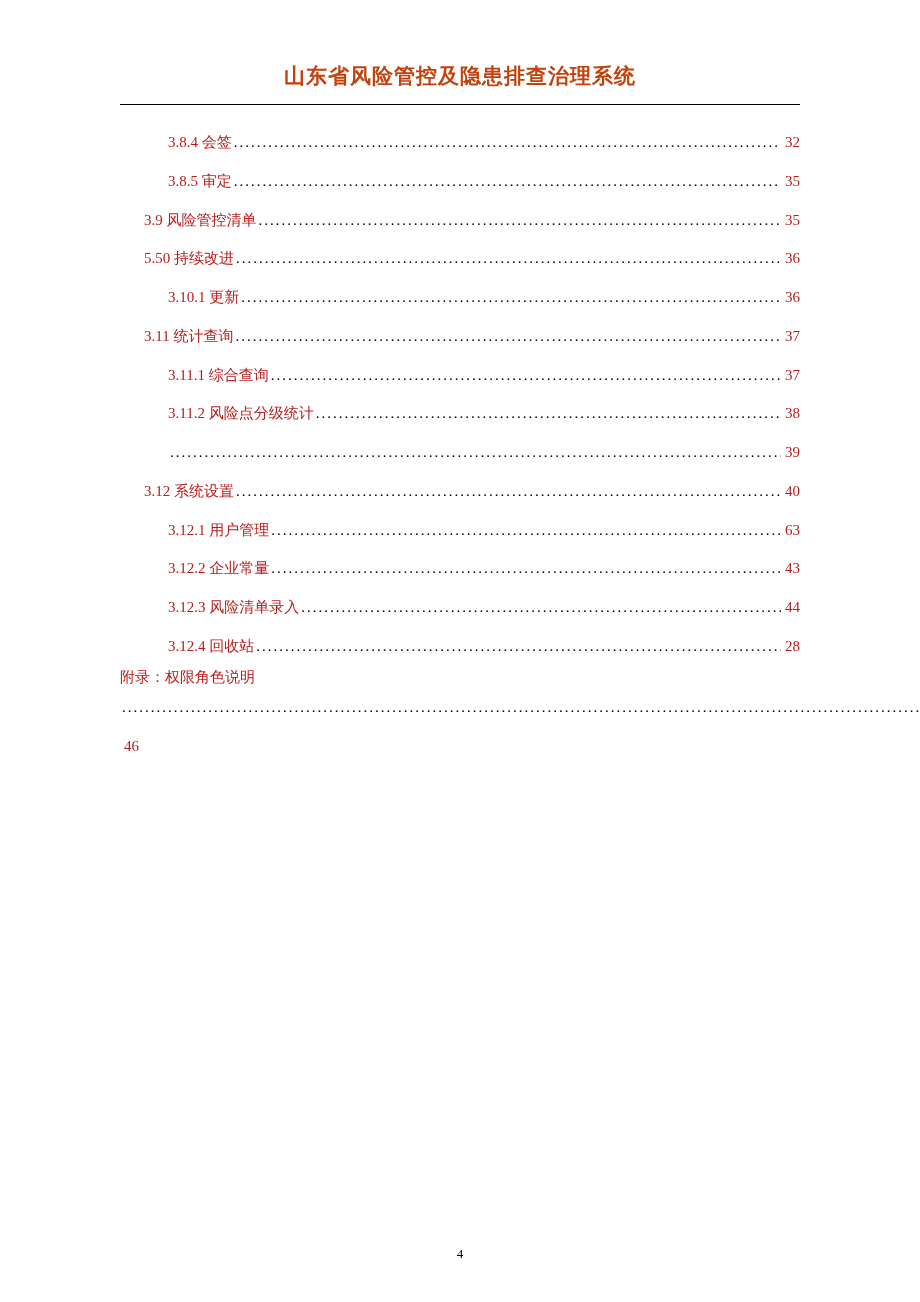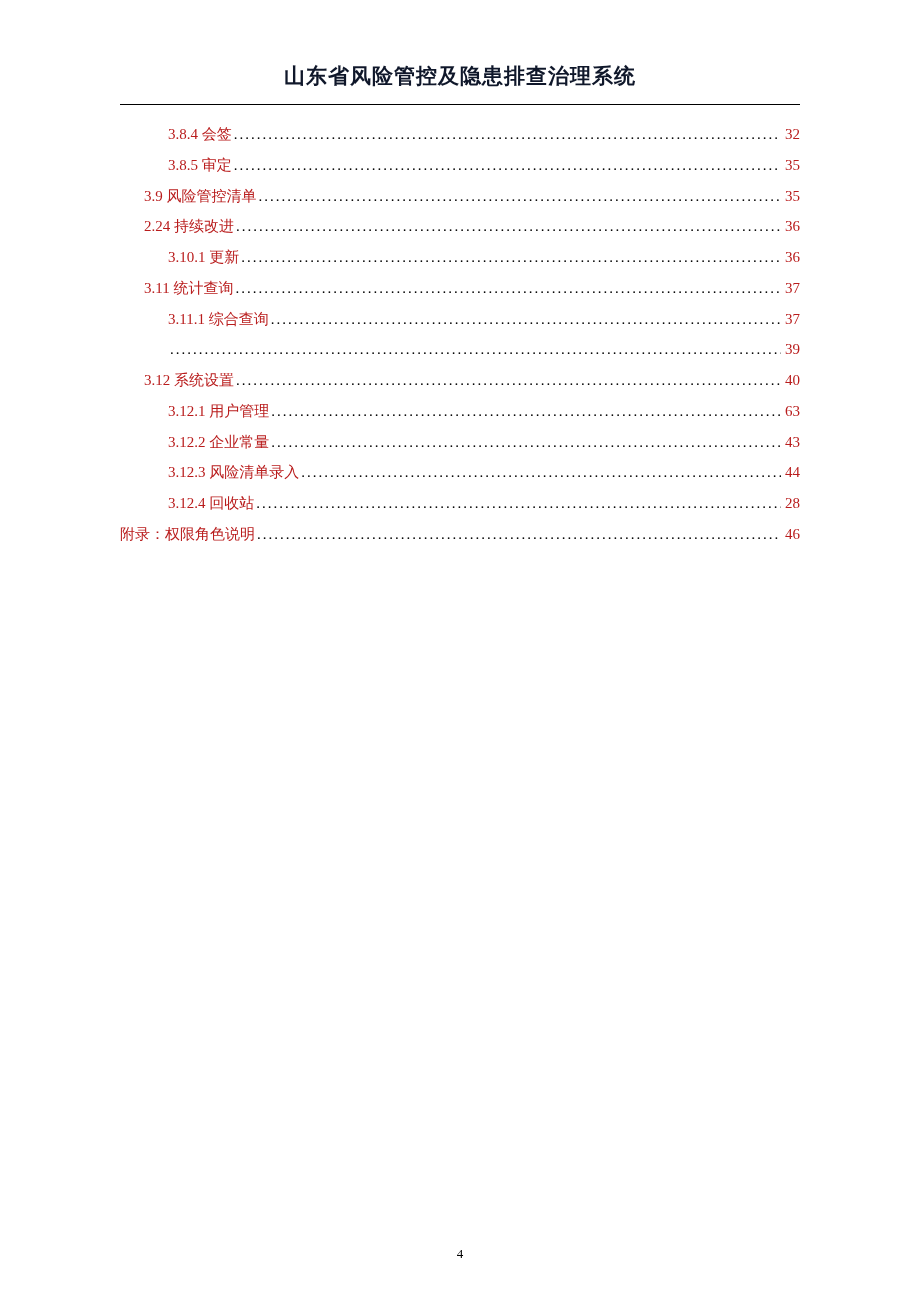--- a/index.html
+++ b/index.html
@@ -14,57 +14,58 @@
       font-family: "SimSun", "宋体", serif;
       position: relative;
     }
     .page {
       padding: 62px 120px 0 120px;
     }
     .doc-title {
       text-align: center;
       font-size: 21px;
       font-weight: bold;
-      color: #0f172a;
+      color: #c2410c;
       margin-bottom: 14px;
       letter-spacing: 1px;
     }
     .title-underline {
       border-bottom: 1.5px solid #000;
       margin-bottom: 14px;
     }
     .toc {
       font-size: 15px;
       color: #b91c1c;
       line-height: 2.05;
     }
     .toc-row {
       display: flex;
       align-items: baseline;
       white-space: nowrap;
     }
-    .toc-row.level-0 { padding-left: 0; }
+    .toc-row.level-0 { padding-left: 0; flex-direction: column; }
     .toc-row.level-1 { padding-left: 24px; text-align: right; }
     .toc-row.level-2 { padding-left: 48px; }
     .toc-label {
       flex: 0 0 auto;
     }
     .toc-dots {
       flex: 1 1 auto;
       overflow: hidden;
       letter-spacing: 2px;
       color: #000;
       padding: 0 2px;
     }
     .toc-dots::after {
       content: "..................................................................................................................................................................";
     }
     .toc-page {
       flex: 0 0 auto;
       padding-left: 4px;
+      margin-top: 8px;
     }
     .page-number {
       position: absolute;
       bottom: 40px;
       left: 0;
       right: 0;
       text-align: center;
       font-size: 13px;
       font-family: "Times New Roman", serif;
       color: #000;
@@ -87,38 +88,43 @@
         <span class="toc-label">3.8.5 审定</span>
         <span class="toc-dots"></span>
         <span class="toc-page">35</span>
       </div>
       <div class="toc-row level-1">
         <span class="toc-label">3.9 风险管控清单</span>
         <span class="toc-dots"></span>
         <span class="toc-page">35</span>
       </div>
       <div class="toc-row level-1">
-        <span class="toc-label">2.24 持续改进</span>
+        <span class="toc-label">5.50 持续改进</span>
         <span class="toc-dots"></span>
         <span class="toc-page">36</span>
       </div>
       <div class="toc-row level-2">
         <span class="toc-label">3.10.1 更新</span>
         <span class="toc-dots"></span>
         <span class="toc-page">36</span>
       </div>
       <div class="toc-row level-1">
         <span class="toc-label">3.11 统计查询</span>
         <span class="toc-dots"></span>
         <span class="toc-page">37</span>
       </div>
       <div class="toc-row level-2">
         <span class="toc-label">3.11.1 综合查询</span>
         <span class="toc-dots"></span>
         <span class="toc-page">37</span>
+      </div>
+      <div class="toc-row level-2">
+        <span class="toc-label">3.11.2 风险点分级统计</span>
+        <span class="toc-dots"></span>
+        <span class="toc-page">38</span>
       </div>
       <div class="toc-row level-2">
         <span class="toc-dots"></span>
         <span class="toc-page">39</span>
       </div>
       <div class="toc-row level-1">
         <span class="toc-label">3.12 系统设置</span>
         <span class="toc-dots"></span>
         <span class="toc-page">40</span>
       </div>

